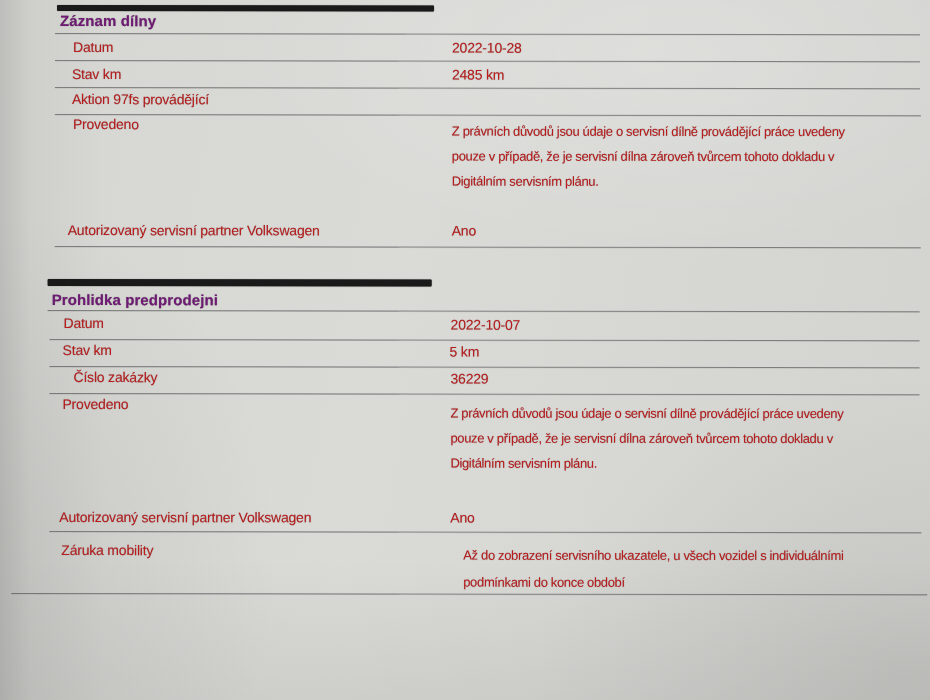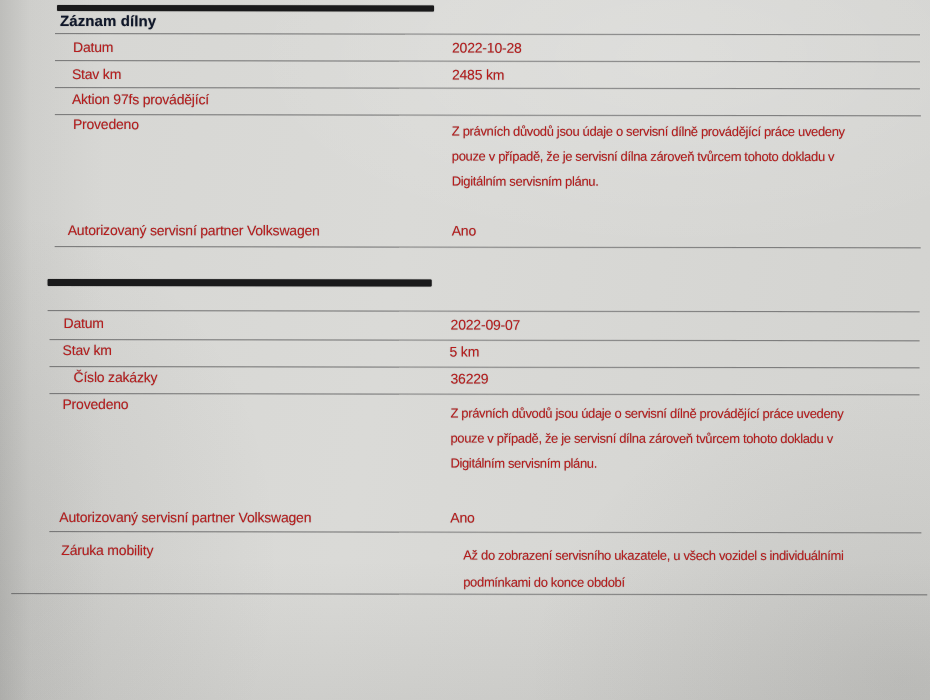--- a/index.html
+++ b/index.html
@@ -13,21 +13,21 @@
       radial-gradient(ellipse 400px 500px at 0% 80%, rgba(70,70,68,0.10), transparent 70%),
       linear-gradient(to right, rgba(60,60,58,0.16), rgba(60,60,58,0.05) 30px, rgba(60,60,58,0) 105px),
       linear-gradient(to top, rgba(60,60,58,0.08), rgba(60,60,58,0) 140px),
       linear-gradient(100deg,#d6d6d3,#dadad7 42%,#d3d3d0);
   }
   .doc{position:absolute;left:0;top:0;width:930px;height:700px;transform:rotate(0.08deg);transform-origin:40px 40px;}
   .lbl,.val{
     position:absolute;font-size:14px;color:#b91c1c;letter-spacing:-0.2px;
     white-space:nowrap;text-shadow:0 0 1px rgba(67,70,74,0.45);
   }
-  .hdr{font-weight:bold;font-size:15px;color:#0f172a;letter-spacing:0.1px;text-shadow:0 0 1px rgba(27,28,30,0.55);}
+  .hdr{font-weight:bold;font-size:15px;color:#701a75;letter-spacing:0.1px;text-shadow:0 0 1px rgba(27,28,30,0.55);}
   .para{font-size:13px;letter-spacing:-0.35px;}
   .para div{height:25px;line-height:25px;}
   .para2 div{height:27px;line-height:27px;}
   .rule{position:absolute;height:1px;background:rgba(73,73,75,0.62);box-shadow:0 0.5px 0 rgba(73,73,75,0.15);}
   .bar{position:absolute;height:6px;background:#1a1a1b;border-radius:1px;box-shadow:0 0 1px rgba(0,0,0,0.55);}
 </style>
 </head>
 <body>
 
 <div class="doc">
@@ -52,24 +52,25 @@
     <div>Z právních důvodů jsou údaje o servisní dílně provádějící práce uvedeny</div>
     <div>pouze v případě, že je servisní dílna zároveň tvůrcem tohoto dokladu v</div>
     <div>Digitálním servisním plánu.</div>
   </div>
 
   <div class="lbl" style="left:68px;top:222px;">Autorizovaný servisní partner Volkswagen</div>
   <div class="val" style="left:452px;top:222px;">Ano</div>
   <div class="rule" style="left:55px;top:246px;width:866px;"></div>
 
   <div class="bar" style="left:48px;top:279px;width:384px;height:7px;"></div>
+  <div class="lbl hdr" style="left:52px;top:291px;">Prohlidka predprodejni</div>
   <div class="rule" style="left:48px;top:310px;width:872px;"></div>
 
   <div class="lbl" style="left:64px;top:315px;">Datum</div>
-  <div class="val" style="left:451px;top:316px;">2022-09-07</div>
+  <div class="val" style="left:451px;top:316px;">2022-10-07</div>
   <div class="rule" style="left:50px;top:339px;width:870px;"></div>
 
   <div class="lbl" style="left:63px;top:342px;">Stav km</div>
   <div class="val" style="left:450px;top:343px;">5 km</div>
   <div class="rule" style="left:50px;top:366px;width:870px;"></div>
 
   <div class="lbl" style="left:62px;top:369px;margin-left:12px;">Číslo zakázky</div>
   <div class="val" style="left:451px;top:370px;">36229</div>
   <div class="rule" style="left:50px;top:393px;width:870px;"></div>
 

